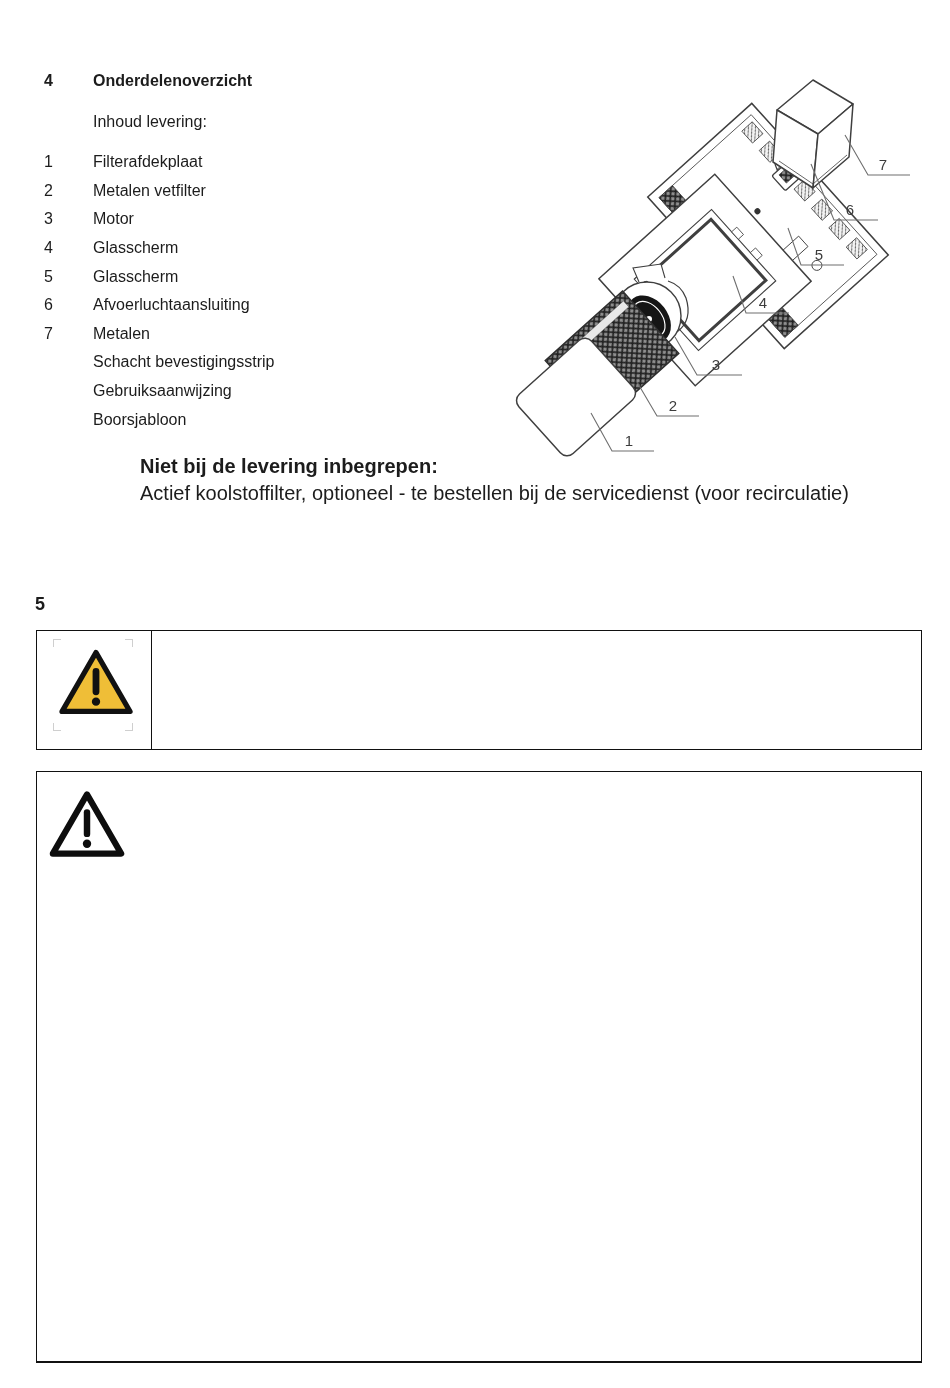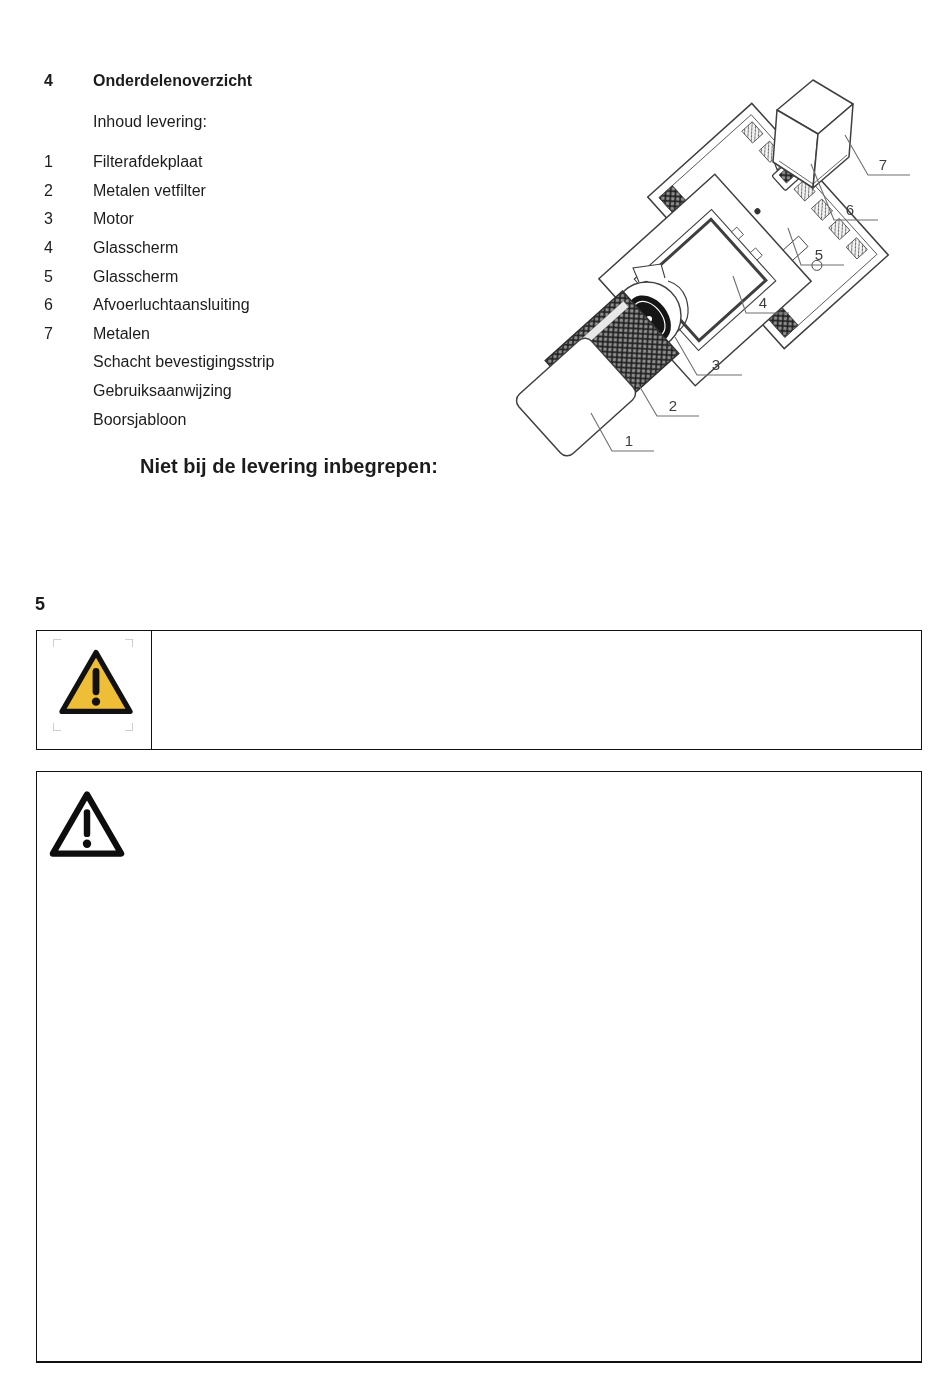--- a/index.html
+++ b/index.html
@@ -92,20 +92,21 @@
         <span>Gebruiksaanwijzing</span>
       </div>
     <div class="prow">
         <span class="pnum"></span>
         <span>Boorsjabloon</span>
       </div>
   </div>
 
   <div class="notinc">
     <div class="nt">Niet bij de levering inbegrepen:</div>
+    <div>Actief koolstoffilter, optioneel - te bestellen bij de servicedienst (voor recirculatie)</div>
   </div>
 
   <svg class="diagram" viewBox="0 0 430 410">
     <defs>
       <pattern id="mesh" width="7" height="7" patternUnits="userSpaceOnUse">
         <rect width="7" height="7" fill="#8f8f8f"></rect>
         <path d="M0,0 L7,7 M7,0 L0,7" stroke="#1f1f1f" stroke-width="1.6"></path>
       </pattern>
       <pattern id="vent" width="5" height="5" patternUnits="userSpaceOnUse">
         <rect width="5" height="5" fill="#f2f2f2"></rect>

